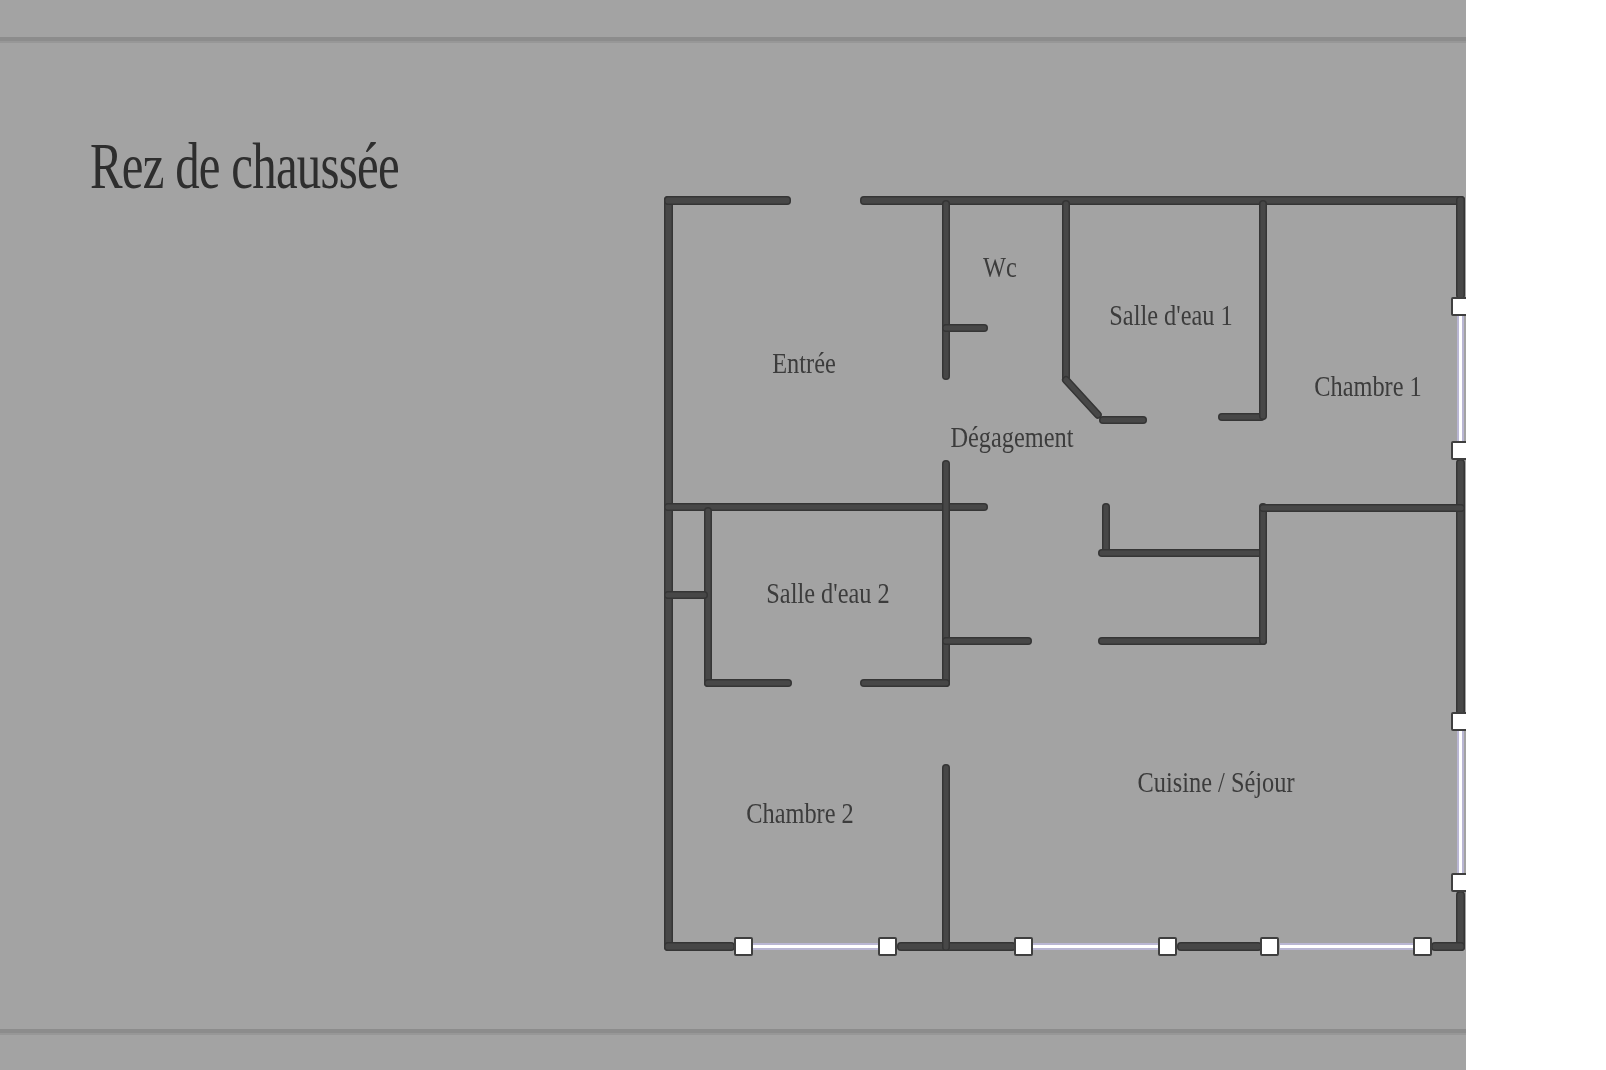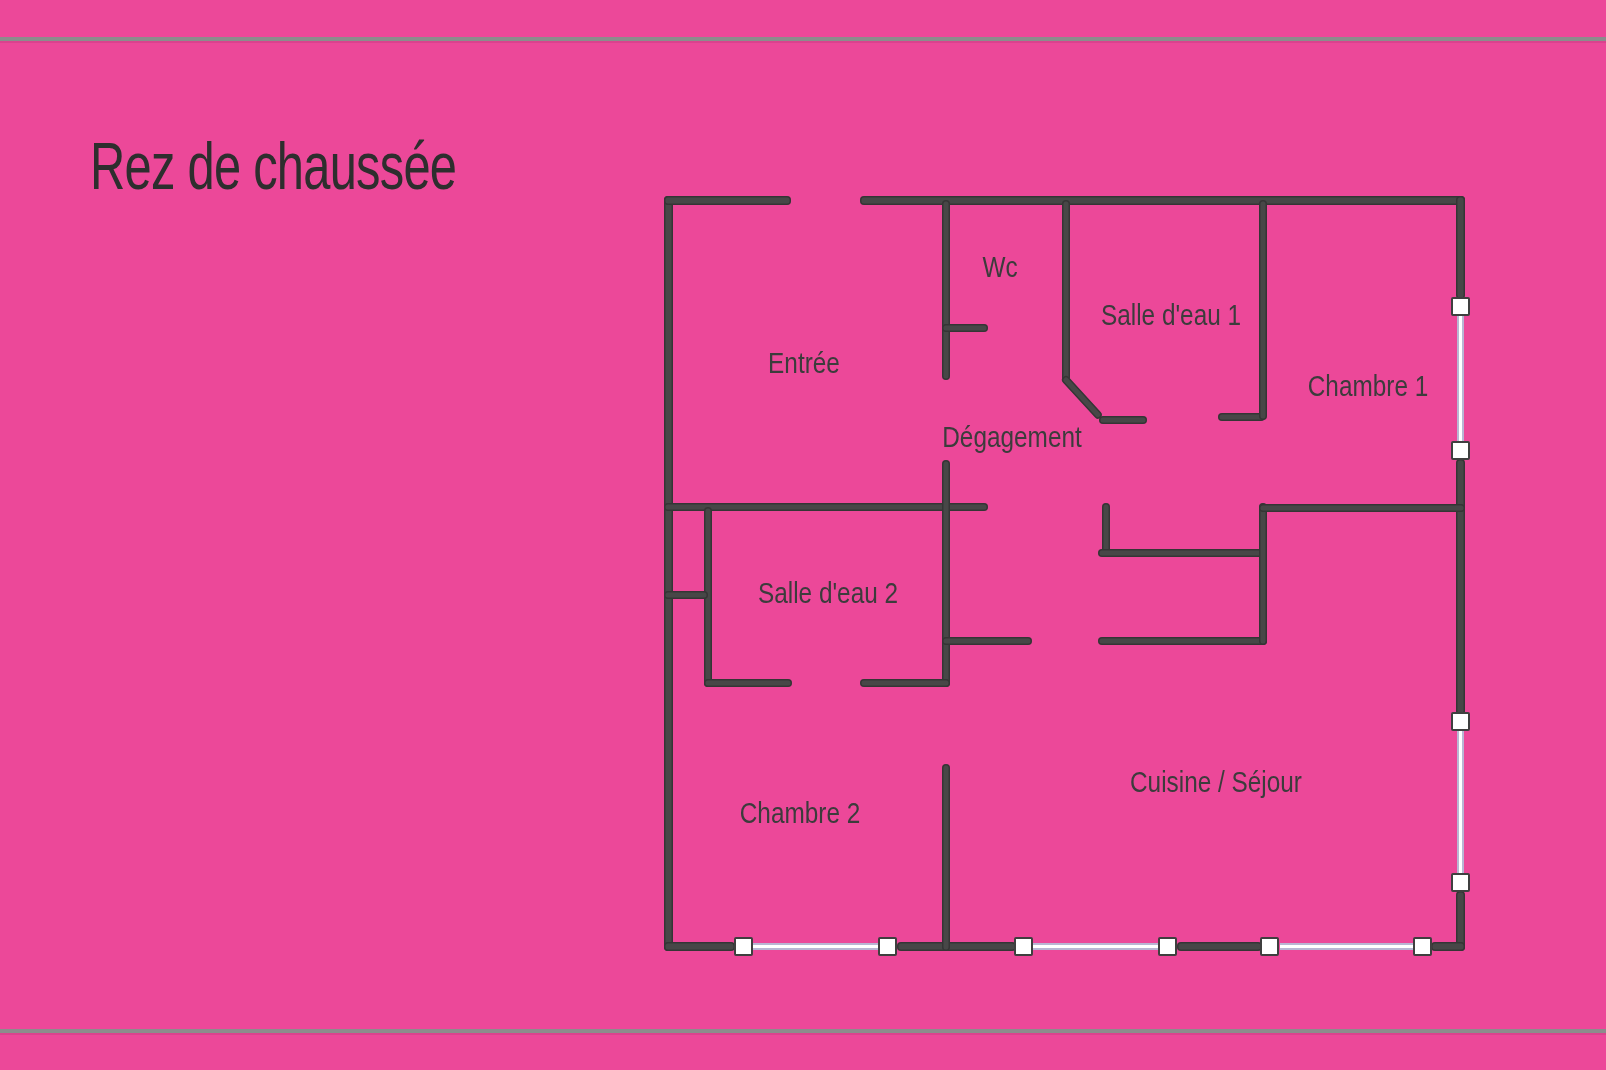--- a/index.html
+++ b/index.html
@@ -1,20 +1,20 @@
 <!DOCTYPE html>
 <html style="--wall: #474747; --window: #b9b6d3; --window_frame: #3f3f3f; --text: #3c3c3c; --rule: #8c8c8c;"><head>
 <meta charset="utf-8">
 <style>
   :root{
     --wall:#474747; --window:#b9b6d3; --window_frame:#3f3f3f; --text:#3c3c3c; --rule:#8c8c8c;
   }
   html,body{margin:0;padding:0;background:#fff;}
-  #screen{position:relative;width:1606px;height:1070px;background:#ec4899;overflow:hidden;
-          font-family:Liberation Sans, sans-serif;}
+  #screen{position:relative;width:1466px;height:1070px;background:#a3a3a3;overflow:hidden;
+          font-family:Liberation Serif, serif;}
   .rule{position:absolute;left:0;width:1606px;height:4px;background:var(--rule);
         box-shadow:0 2px 0 rgba(0,0,0,0.07);}
   .title{position:absolute;left:90px;top:133px;font-size:66px;line-height:1.0;color:#2e2e2e;
          transform:scaleX(0.74);transform-origin:left top;white-space:nowrap;letter-spacing:-1px;}
   .plan{position:absolute;inset:0;}
   .w{position:absolute;background:var(--wall);border-radius:4px;z-index:1;
      box-shadow:inset 0 0 0 1.5px rgba(0,0,0,0.25);}
   .diag{transform-origin:4px 4px;transform:rotate(47.5deg);}
   .win-h{position:absolute;height:7px;background:#fff;border-top:2px solid var(--window);
          border-bottom:2px solid var(--window);box-sizing:border-box;z-index:2;}

